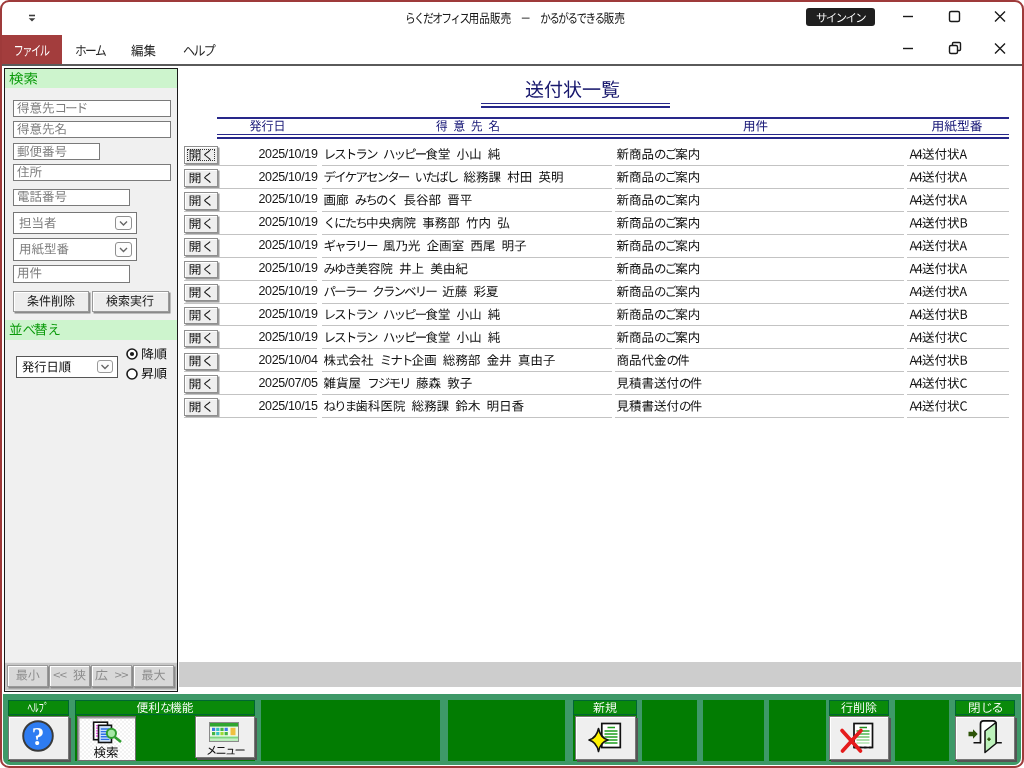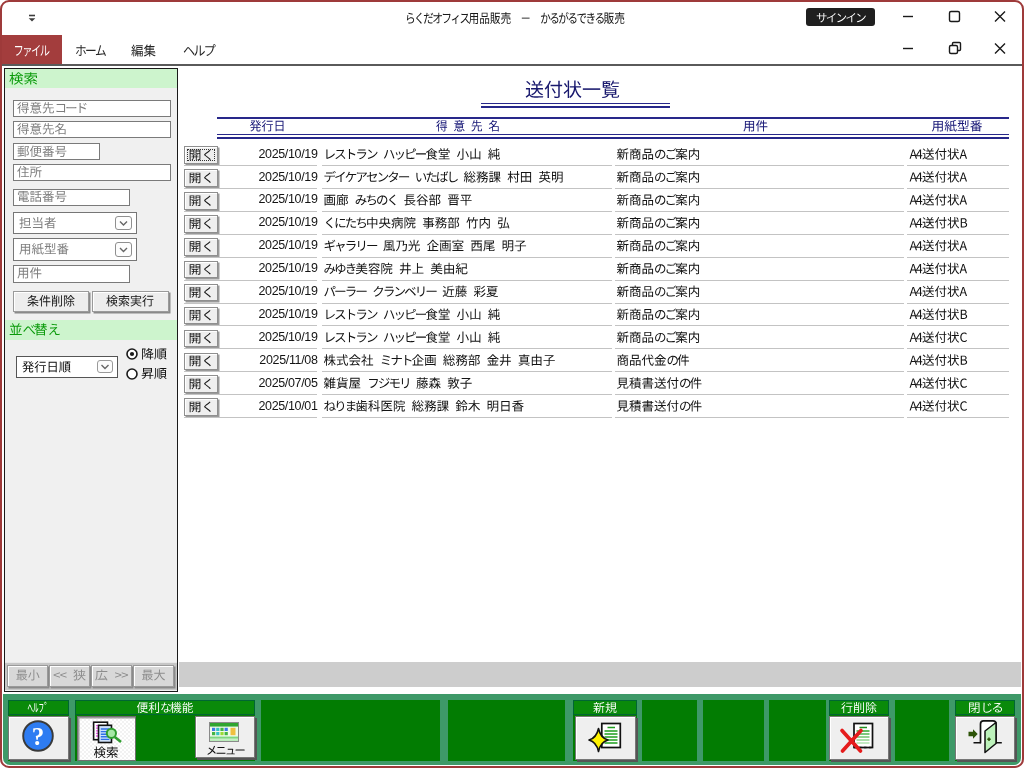--- a/index.html
+++ b/index.html
@@ -115,33 +115,33 @@
 <div style="position:absolute;left:322px;top:325.4px;width:290px;height:1px;background:#C3C3C3"></div>
 <div style="position:absolute;left:615px;top:325.4px;width:289px;height:1px;background:#C3C3C3"></div>
 <div style="position:absolute;left:907px;top:325.4px;width:102px;height:1px;background:#C3C3C3"></div>
 <div style="position:absolute;left:184px;top:329.6px;width:33.5px;height:17.5px;background:#EFEFEF;border:1px solid #8f8f8f;box-shadow:inset 1px 1px 0 #fff,1.5px 1.5px 0 #9a9a9a;box-sizing:border-box"></div>
 <div class="dt" style="top:330.8px">2025/10/19</div>
 <div style="position:absolute;left:184px;top:348.3px;width:133px;height:1px;background:#C3C3C3"></div>
 <div style="position:absolute;left:322px;top:348.3px;width:290px;height:1px;background:#C3C3C3"></div>
 <div style="position:absolute;left:615px;top:348.3px;width:289px;height:1px;background:#C3C3C3"></div>
 <div style="position:absolute;left:907px;top:348.3px;width:102px;height:1px;background:#C3C3C3"></div>
 <div style="position:absolute;left:184px;top:352.5px;width:33.5px;height:17.5px;background:#EFEFEF;border:1px solid #8f8f8f;box-shadow:inset 1px 1px 0 #fff,1.5px 1.5px 0 #9a9a9a;box-sizing:border-box"></div>
-<div class="dt" style="top:353.7px">2025/11/08</div>
+<div class="dt" style="top:353.7px">2025/10/04</div>
 <div style="position:absolute;left:184px;top:371.2px;width:133px;height:1px;background:#C3C3C3"></div>
 <div style="position:absolute;left:322px;top:371.2px;width:290px;height:1px;background:#C3C3C3"></div>
 <div style="position:absolute;left:615px;top:371.2px;width:289px;height:1px;background:#C3C3C3"></div>
 <div style="position:absolute;left:907px;top:371.2px;width:102px;height:1px;background:#C3C3C3"></div>
 <div style="position:absolute;left:184px;top:375.4px;width:33.5px;height:17.5px;background:#EFEFEF;border:1px solid #8f8f8f;box-shadow:inset 1px 1px 0 #fff,1.5px 1.5px 0 #9a9a9a;box-sizing:border-box"></div>
 <div class="dt" style="top:376.6px">2025/07/05</div>
 <div style="position:absolute;left:184px;top:394.1px;width:133px;height:1px;background:#C3C3C3"></div>
 <div style="position:absolute;left:322px;top:394.1px;width:290px;height:1px;background:#C3C3C3"></div>
 <div style="position:absolute;left:615px;top:394.1px;width:289px;height:1px;background:#C3C3C3"></div>
 <div style="position:absolute;left:907px;top:394.1px;width:102px;height:1px;background:#C3C3C3"></div>
 <div style="position:absolute;left:184px;top:398.3px;width:33.5px;height:17.5px;background:#EFEFEF;border:1px solid #8f8f8f;box-shadow:inset 1px 1px 0 #fff,1.5px 1.5px 0 #9a9a9a;box-sizing:border-box"></div>
-<div class="dt" style="top:399.5px">2025/10/01</div>
+<div class="dt" style="top:399.5px">2025/10/15</div>
 <div style="position:absolute;left:184px;top:417px;width:133px;height:1px;background:#C3C3C3"></div>
 <div style="position:absolute;left:322px;top:417px;width:290px;height:1px;background:#C3C3C3"></div>
 <div style="position:absolute;left:615px;top:417px;width:289px;height:1px;background:#C3C3C3"></div>
 <div style="position:absolute;left:907px;top:417px;width:102px;height:1px;background:#C3C3C3"></div>
 <div style="position:absolute;left:179px;top:662px;width:842px;height:25px;background:#CDCDCD"></div>
 <div style="position:absolute;left:3px;top:694px;width:1018px;height:71px;background:#3E9968;border-radius:0 0 7px 7px"></div>
 <div style="position:absolute;left:8px;top:699.5px;width:61px;height:61.5px;background:#027C02"></div>
 <div style="position:absolute;left:75px;top:699.5px;width:180px;height:61.5px;background:#027C02"></div>
 <div style="position:absolute;left:261px;top:699.5px;width:179px;height:61.5px;background:#027C02"></div>
 <div style="position:absolute;left:448px;top:699.5px;width:117px;height:61.5px;background:#027C02"></div>

